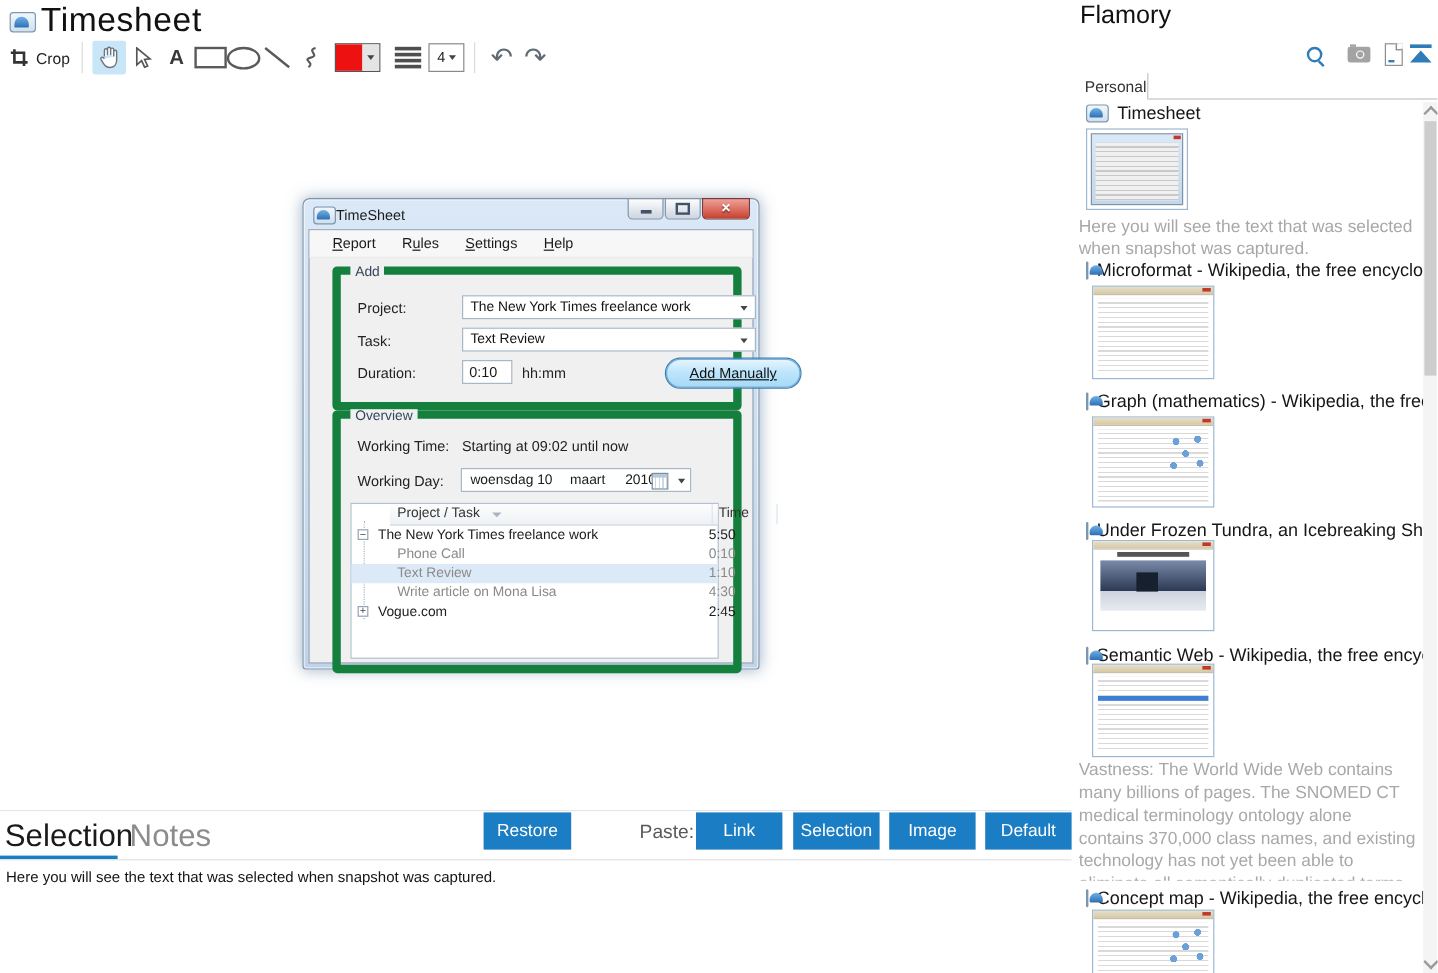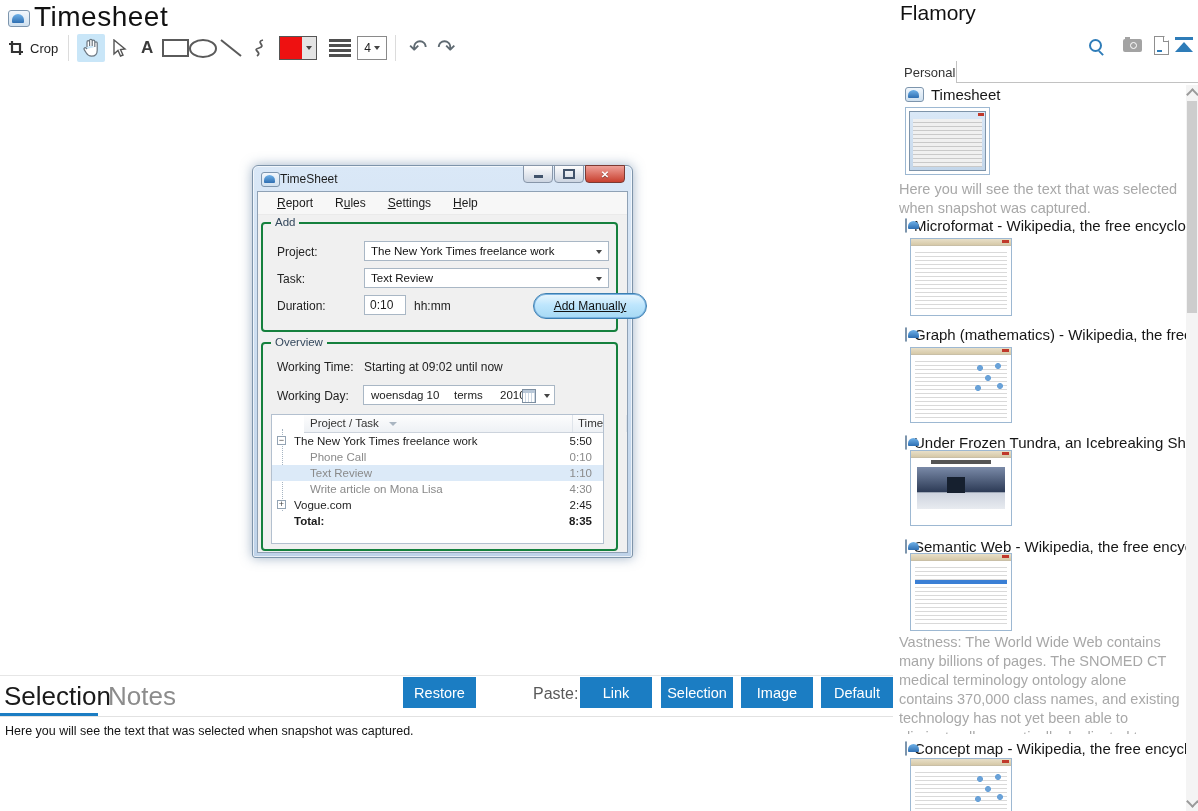--- a/index.html
+++ b/index.html
@@ -49,21 +49,21 @@
           background:linear-gradient(#fdfdfd,#ccd5e1);display:flex;align-items:center;justify-content:center;}
   .winbtn.close{width:38px;background:linear-gradient(#efa199,#c8402f);border-color:#7c3a33;
           color:#fff;font-size:10px;font-weight:bold;text-shadow:0 1px 1px rgba(0,0,0,.4);}
   .glyph-min{width:9px;height:3px;background:#41536b;margin-top:5px;}
   .glyph-max{width:8px;height:6px;border:2px solid #41536b;}
   .ts-client{position:absolute;left:4px;right:4px;top:25px;bottom:4px;background:#f0f0f0;border:1px solid #8fa1b5;}
   .menubar{height:22px;background:#f7f7f7;border-bottom:1px solid #eaeaea;display:flex;align-items:center;
            padding-left:8px;font-size:12px;color:#1a1a1a;}
   .menu-item{padding:0 11px;}
   .menu-item .k{text-decoration:underline;}
-  .grp{position:absolute;left:3px;right:9px;border:2px solid #15803d;border-radius:4px;}
+  .grp{position:absolute;left:19px;right:9px;border:7px solid #15803d;border-radius:4px;}
   .grp-label{position:absolute;top:-8px;left:8px;background:#f0f0f0;padding:0 4px;font-size:11.5px;color:#33475c;}
   .grp-add{top:30px;height:106px;}
   .grp-ov{top:150px;height:205px;}
   .flabel{position:absolute;left:14px;font-size:12px;color:#222;}
   .combo{position:absolute;left:101px;width:245px;height:20px;background:#fff;border:1px solid #a9b7c5;
          font-size:11.5px;color:#111;display:flex;align-items:center;padding-left:6px;box-sizing:border-box;}
   .combo .arrow{position:absolute;right:6px;top:8px;}
   .tinput{position:absolute;left:101px;width:42px;height:20px;background:#fff;border:1px solid #a9b7c5;
           font-size:12px;display:flex;align-items:center;padding-left:5px;box-sizing:border-box;}
   .addman-btn{position:absolute;left:238px;top:69px;width:112px;height:24px;border:1px solid #3c7fb1;border-radius:13px;
@@ -268,21 +268,21 @@
       <div class="addman-btn">Add Manually</div>
     </div>
 
     <div class="grp grp-ov">
       <div class="grp-label">Overview</div>
       <div class="flabel" style="top:16px;">Working Time:</div>
       <div class="flabel" style="left:101px;top:16px;">Starting at 09:02 until now</div>
       <div class="flabel" style="top:45px;">Working Day:</div>
       <div class="datefield">
         <span style="left:7px;">woensdag 10</span>
-        <span style="left:90px;">terms</span>
+        <span style="left:90px;">maart</span>
         <span style="left:136px;">2010</span>
         <div class="cal-icon"></div>
         <div class="arrow tri-down sm"></div>
       </div>
 
       <div class="ts-table">
         <div class="ts-thead">
           <span class="th-task">Project / Task</span>
           <div class="th-sort"></div>
           <span class="th-time">Time</span>
@@ -304,24 +304,20 @@
             <span class="time">1:10</span>
         </div>
         <div class="ts-row child">
           <span class="lbl1">Write article on Mona Lisa</span>
             <span class="time">4:30</span>
         </div>
         <div class="ts-row">
           <div class="expander">+</div>
           <span class="lbl0">Vogue.com</span>
             <span class="time">2:45</span>
-        </div>
-        <div class="ts-row total">
-          <span class="lbl0">Total:</span>
-            <span class="time">8:35</span>
         </div>
       </div>
     </div>
   </div>
 </div>
 
 <div class="abs bottom">
   <div class="tab-big" style="left:4px;color:#1a1a1a;">Selection</div>
   <div class="tab-big" style="left:108px;color:#8c8c8c;">Notes</div>
   <div class="tab-underline" style="background:#1b7dc3;"></div>

